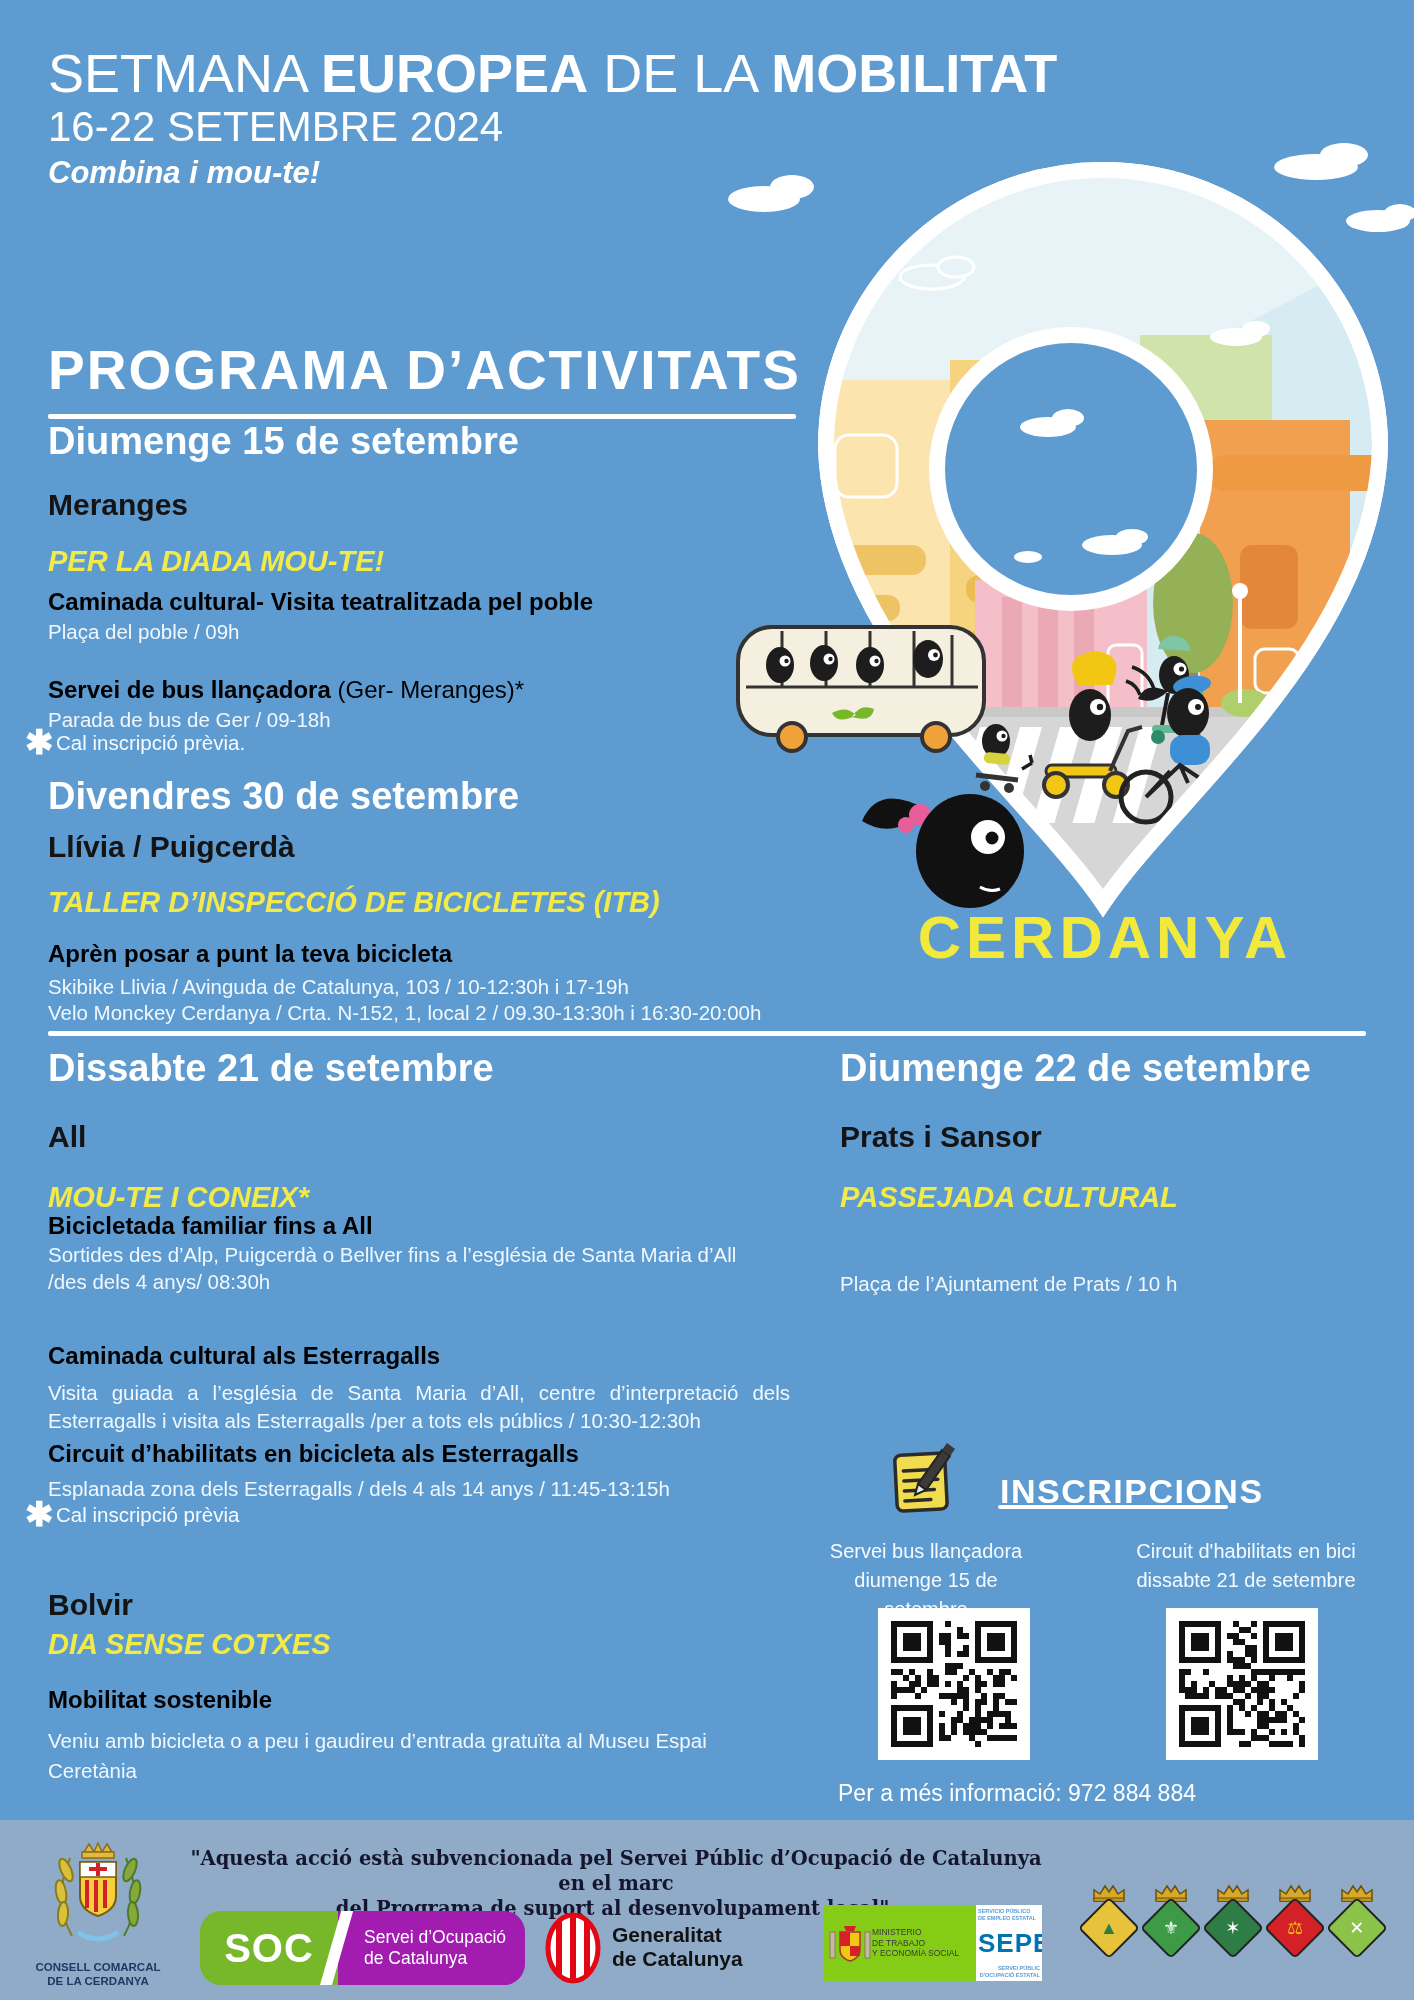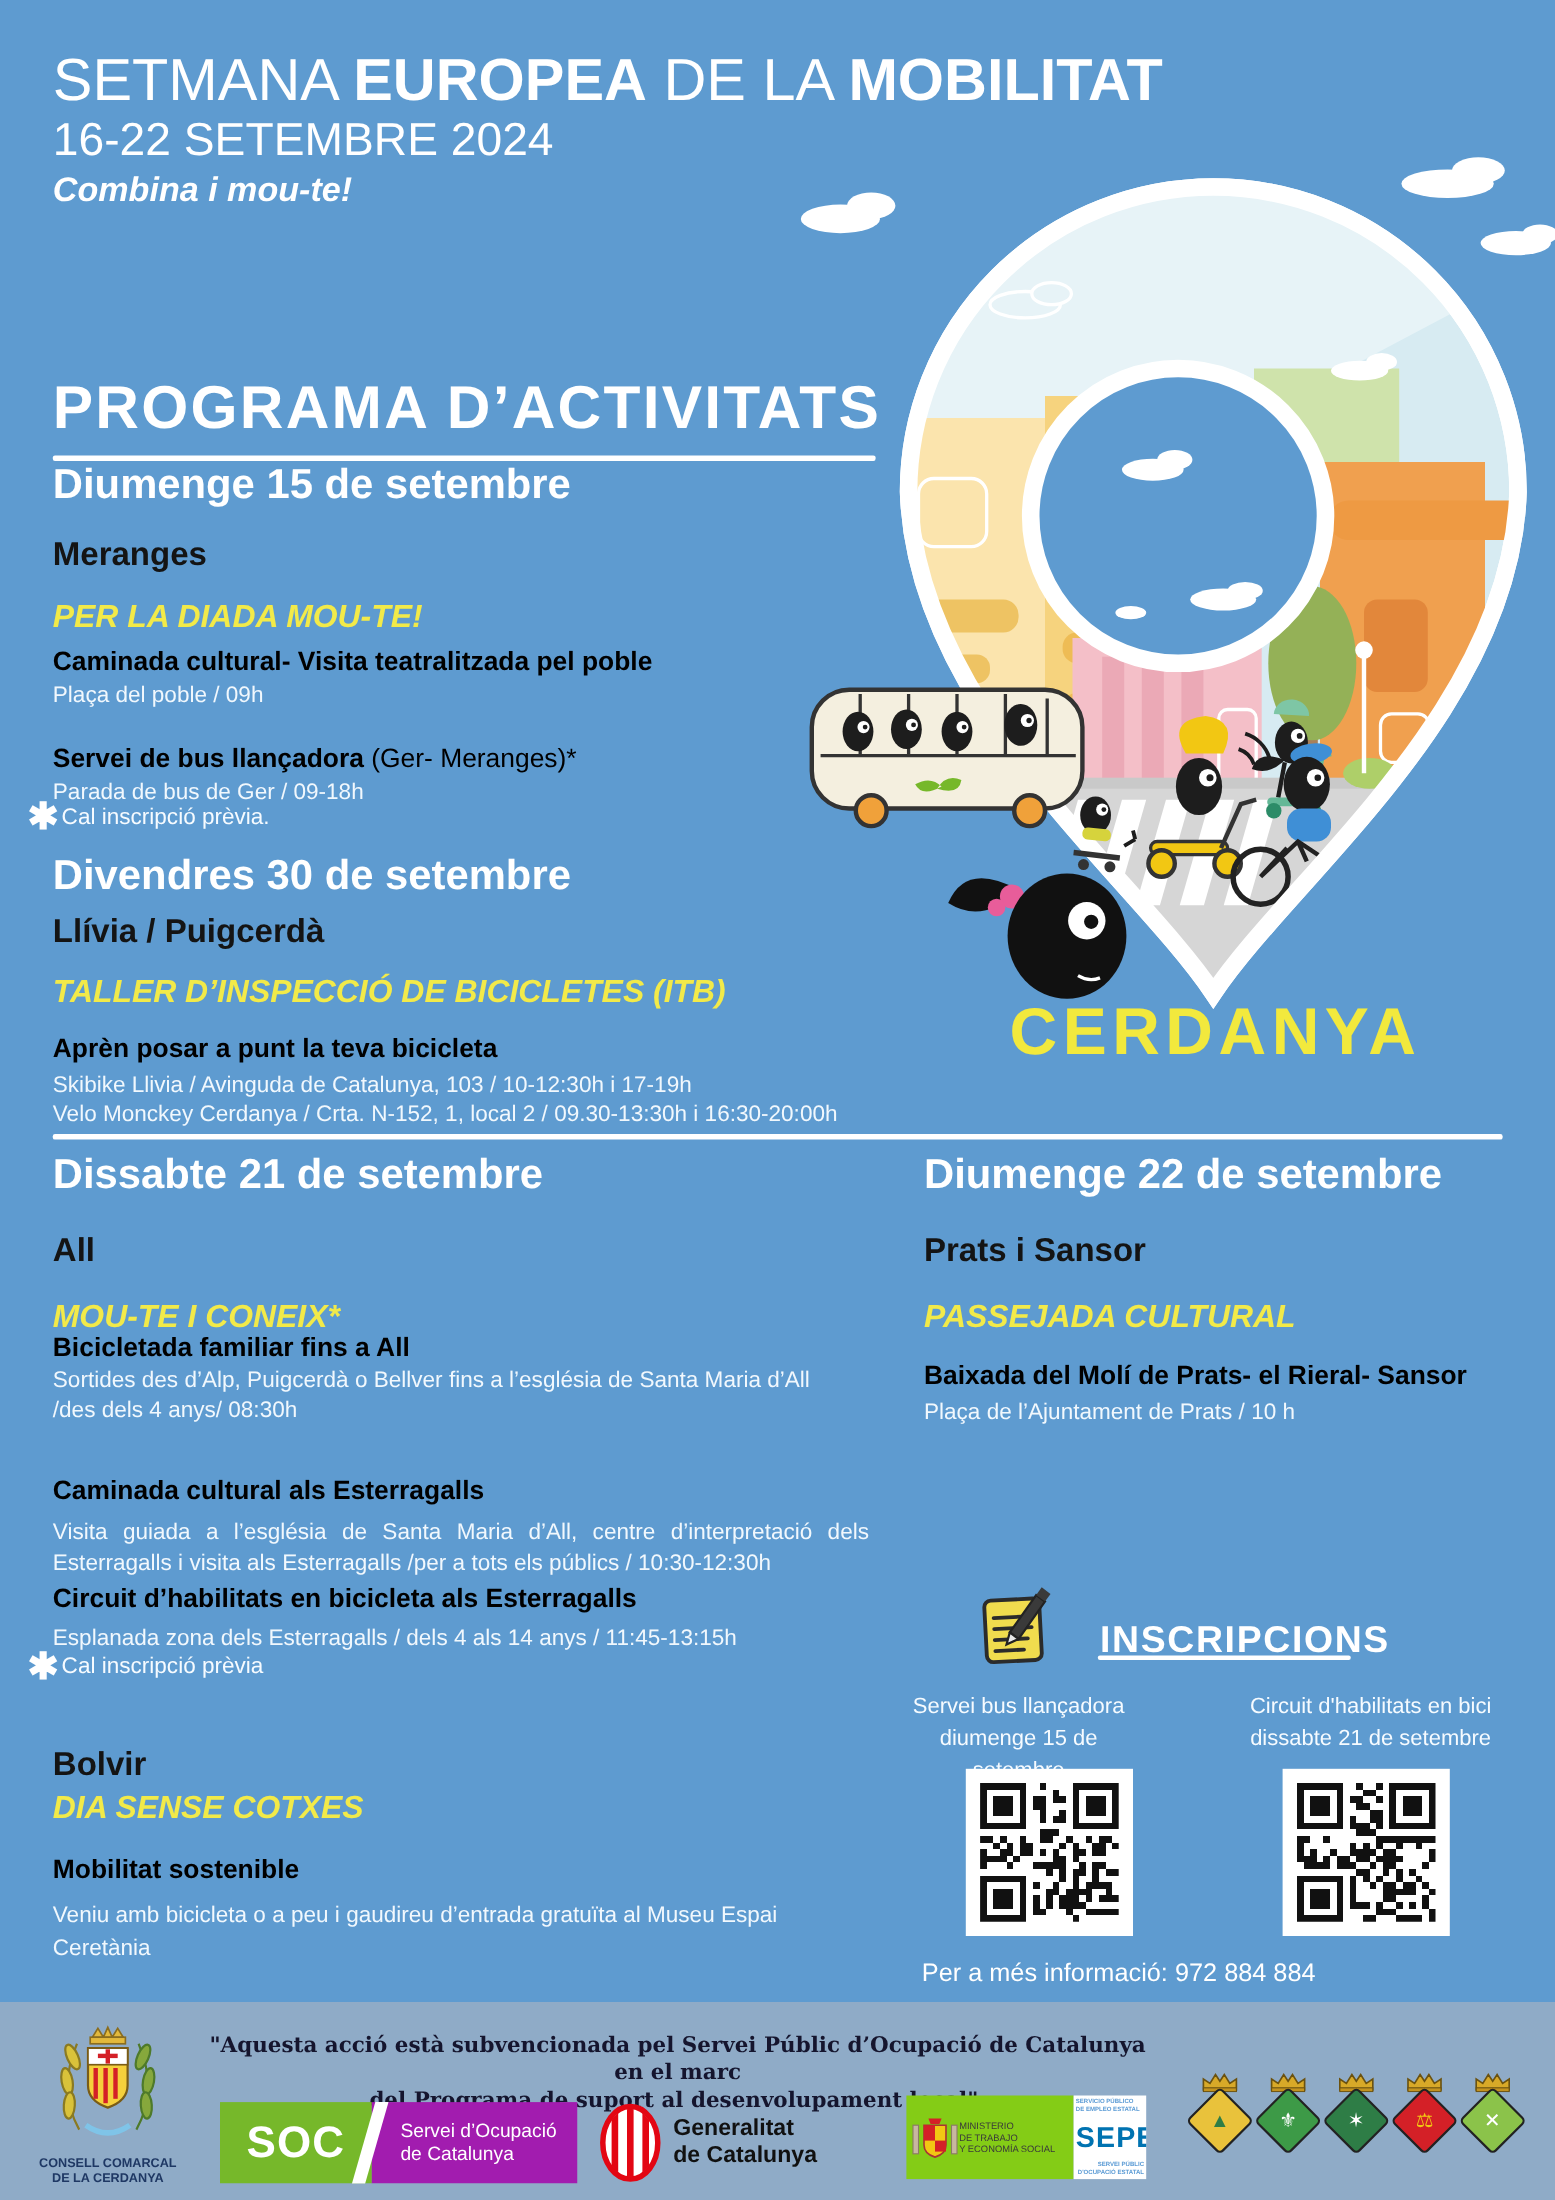--- a/index.html
+++ b/index.html
@@ -26,21 +26,21 @@
   .note-inner{display:inline-block;margin-left:8px;}
   .cerdanya{font-size:60px;font-weight:800;letter-spacing:5px;color:#f2e93d;text-align:center;}
   .insc-title{font-size:34px;font-weight:800;letter-spacing:1.5px;color:#fff;}
   .qr-label{font-size:20px;line-height:29px;font-weight:400;color:#f6fbff;text-align:center;}
   .phone{font-size:23px;font-weight:400;color:#fff;}
   
   .footer-band{position:absolute;left:0;top:1820px;width:1414px;height:180px;background:#8fabc7;}
   .quote{font-family:"DejaVu Serif",serif;font-size:19.5px;line-height:25px;font-weight:700;
     color:#15152e;text-align:center;}
   .council-caption{font-size:11.5px;line-height:14px;font-weight:700;color:#1f3864;text-align:center;}
-  .soc{position:absolute;left:200px;top:1911px;width:325px;height:74px;display:flex;overflow:hidden;}
+  .soc{position:absolute;left:200px;top:1911px;width:325px;height:74px;display:flex;overflow:hidden;border-radius:21px;}
   .soc-green{width:138px;background:#76b82a;display:flex;align-items:center;justify-content:center;}
   .soc-green span{font-size:40px;font-weight:700;color:#fff;letter-spacing:1px;}
   .soc-cyan{flex:1;background:#a21caf;display:flex;flex-direction:column;justify-content:center;padding-left:26px;}
   .soc-cyan div{font-size:17.5px;line-height:21px;color:#fff;font-weight:400;}
   .soc-slash{position:absolute;left:130px;top:-6px;width:12px;height:90px;background:#fff;transform:skewX(-16deg);}
   .gencat-text{font-size:21px;line-height:24px;font-weight:700;color:#111;}
   .ministerio{position:absolute;left:824px;top:1905px;width:152px;height:76px;background:#84cc16;
     display:flex;align-items:center;box-sizing:border-box;padding:4px;}
   .ministerio-text{font-size:8.5px;line-height:10.5px;color:#3a3a3a;font-weight:400;}
   .sepe{position:absolute;left:976px;top:1905px;width:66px;height:76px;background:#fff;box-sizing:border-box;
@@ -281,21 +281,20 @@
   </div>
 
   <div class="abs h-town nowrap" style="left:48px;top:1588px;">Bolvir</div>
   <div class="abs h-event nowrap" style="left:48px;top:1628px;">DIA SENSE COTXES</div>
   <div class="abs act nowrap" style="left:48px;top:1686px;">Mobilitat sostenible</div>
   <div class="abs det" style="left:48px;top:1726px;width:705px;line-height:30px;">Veniu amb bicicleta o a peu i gaudireu d’entrada gratuïta al Museu Espai Ceretània</div>
 
   <div class="abs h-day nowrap" style="left:840px;top:1047px;">Diumenge 22 de setembre</div>
   <div class="abs h-town nowrap" style="left:840px;top:1120px;">Prats i Sansor</div>
   <div class="abs h-event nowrap" style="left:840px;top:1181px;">PASSEJADA CULTURAL</div>
-  <div class="abs act nowrap" style="left:840px;top:1237px;">Baixada del Molí de Prats- el Rieral- Sansor</div>
   <div class="abs det nowrap" style="left:840px;top:1272px;">Plaça de l’Ajuntament de Prats / 10 h</div>
 
   <svg class="abs" style="left:890px;top:1438px;" width="66" height="78" viewBox="0 0 66 78">
     <g transform="rotate(-3 33 45)">
       <rect x="6" y="16" width="50" height="56" rx="6" fill="#f0dc4e" stroke="#2b2b2b" stroke-width="3.5"></rect>
       <path d="M14,32 H48 M14,42 H48 M14,52 H44 M14,62 H40" stroke="#2b2b2b" stroke-width="3.5" stroke-linecap="round"></path>
     </g>
     <path d="M28,46 L52,12 L60,18 L36,52 Z" fill="#3a3a3a" stroke="#222" stroke-width="2"></path>
     <path d="M28,46 L36,52 L25,57 Z" fill="#e8e8e8" stroke="#222" stroke-width="2"></path>
     <path d="M52,12 L57,5 L65,11 L60,18 Z" fill="#3a3a3a"></path>

